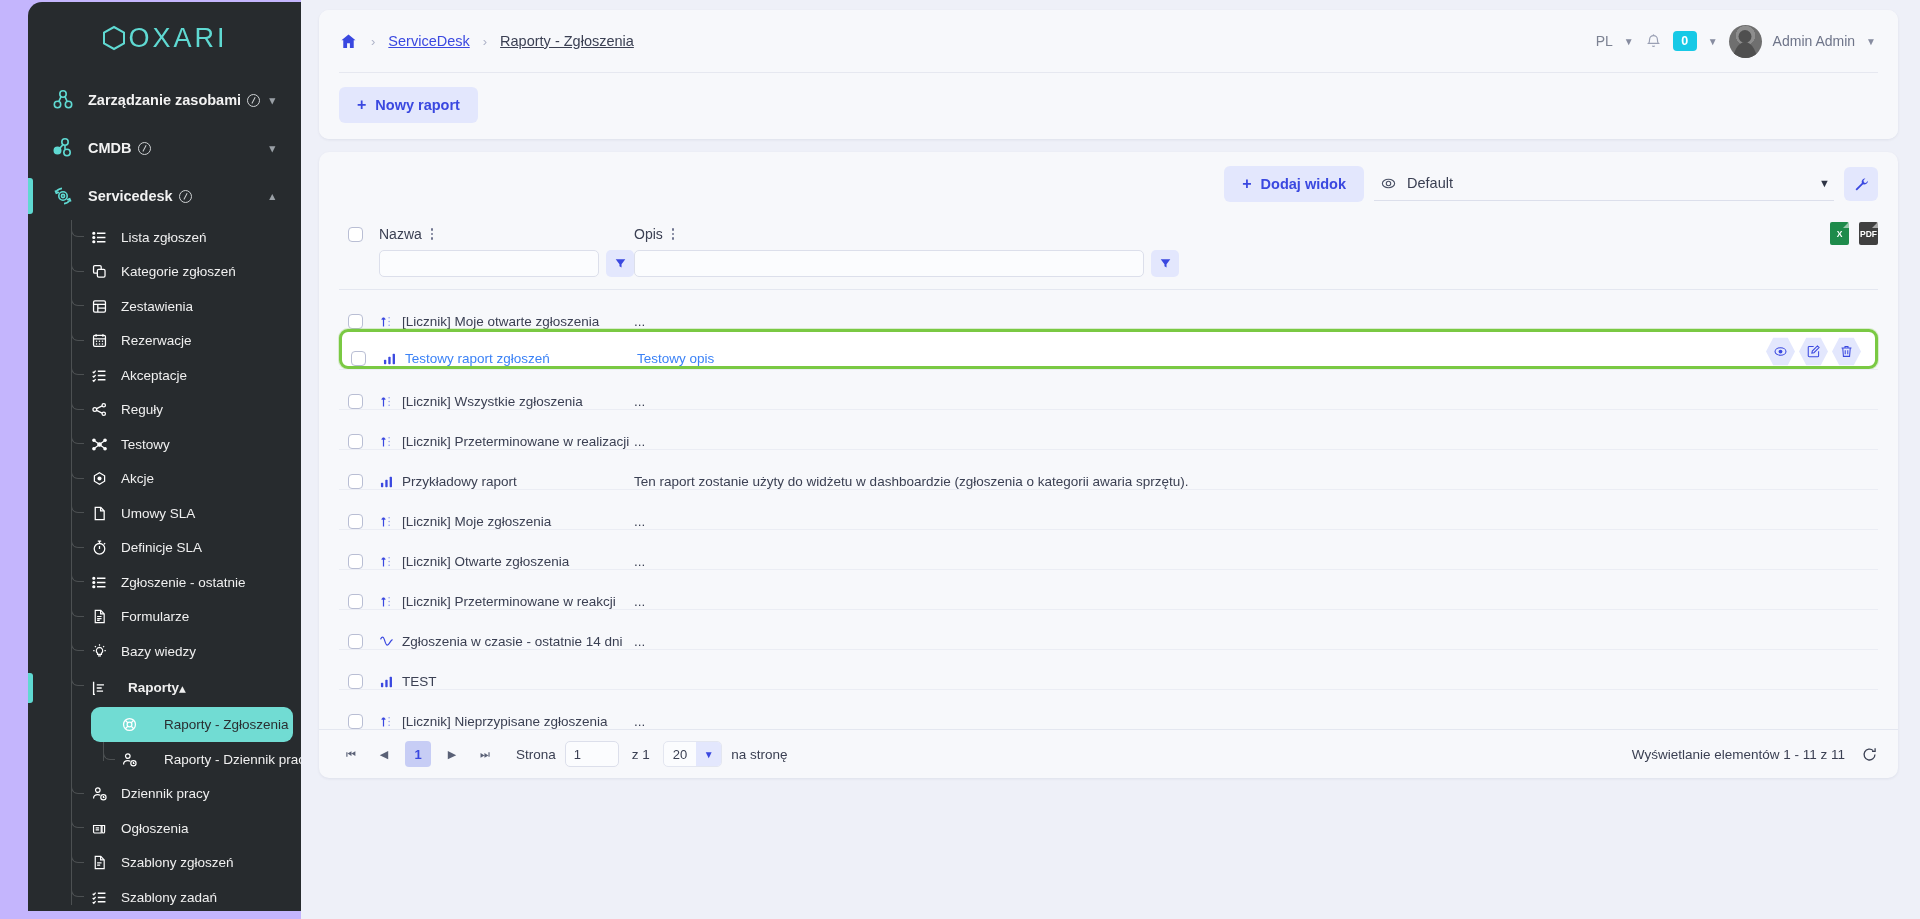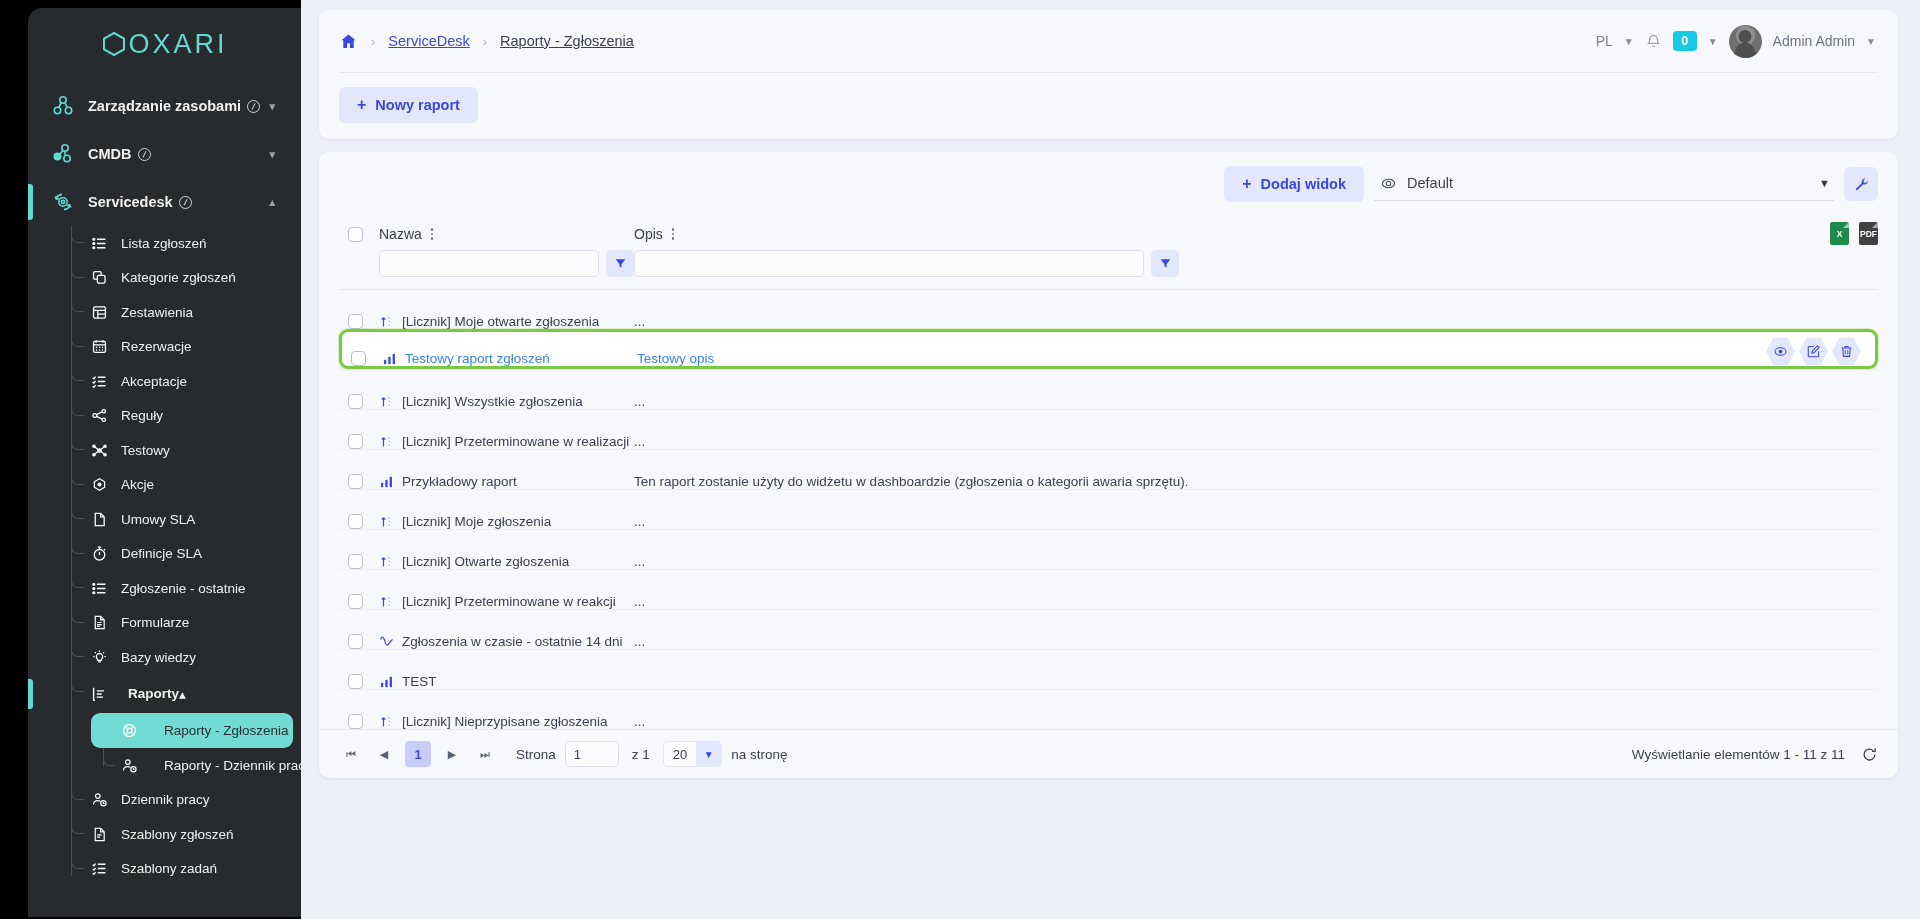--- a/index.html
+++ b/index.html
@@ -7,22 +7,22 @@
     width: 1920px; height: 919px;
     font-family: "Liberation Sans", sans-serif;
     background: #eef0f8;
     overflow: hidden;
   }
   .app { display: flex; width: 1920px; height: 919px; }
 
   
   .sidebar {
     width: 301px; flex: 0 0 301px;
-    background: #000000;
-    padding: 8px 0 0 28px;
+    background: #c4b5fd;
+    padding: 2px 0 0 28px;
     position: relative;
   }
   .sidebar-inner {
     background: #272b2e;
     border-radius: 14px 0 0 0;
     width: 273px;
     height: 909px;
     overflow: hidden;
     position: relative;
   }
@@ -633,20 +633,31 @@
               <svg width="17" height="17" viewBox="0 0 20 20" fill="none" stroke="#fff" stroke-width="1.4">
                   <circle cx="8" cy="6" r="2.7"></circle>
                   <path d="M3 16c0-2.9 2.2-4.6 5-4.6 1.1 0 2.1.25 2.9.72"></path>
                   <circle cx="14.6" cy="14.4" r="3.1" fill="#272b2e"></circle>
                   <path d="M14.6 12.8v1.7h1.3"></path>
                 </svg>
             </span>
             <span class="ilabel">Dziennik pracy</span>
           </div>
 
+          <div class="nav-item">
+            <span class="branch"></span>
+            <span class="iicon">
+              <svg width="17" height="17" viewBox="0 0 20 20" fill="none" stroke="#fff" stroke-width="1.4">
+                  <path d="M3 6.5h9v8.8H4.5A1.5 1.5 0 0 1 3 13.8z"></path>
+                  <path d="M12 6.5h4v7.3a1.5 1.5 0 0 1-3 0V6.5"></path>
+                  <path d="M5.5 9.3h4M5.5 11.6h4"></path>
+                </svg>
+            </span>
+            <span class="ilabel">Ogłoszenia</span>
+          </div>
 
           <div class="nav-item">
             <span class="branch"></span>
             <span class="iicon">
               <svg width="17" height="17" viewBox="0 0 20 20" fill="none" stroke="#fff" stroke-width="1.4">
                   <path d="M5 2.8h6.5L15.5 7v10.2H5z"></path>
                   <path d="M11.3 2.8V7h4.2"></path>
                   <path d="M7.2 10.5h5.2M7.2 13h3.6"></path>
                 </svg>
             </span>

